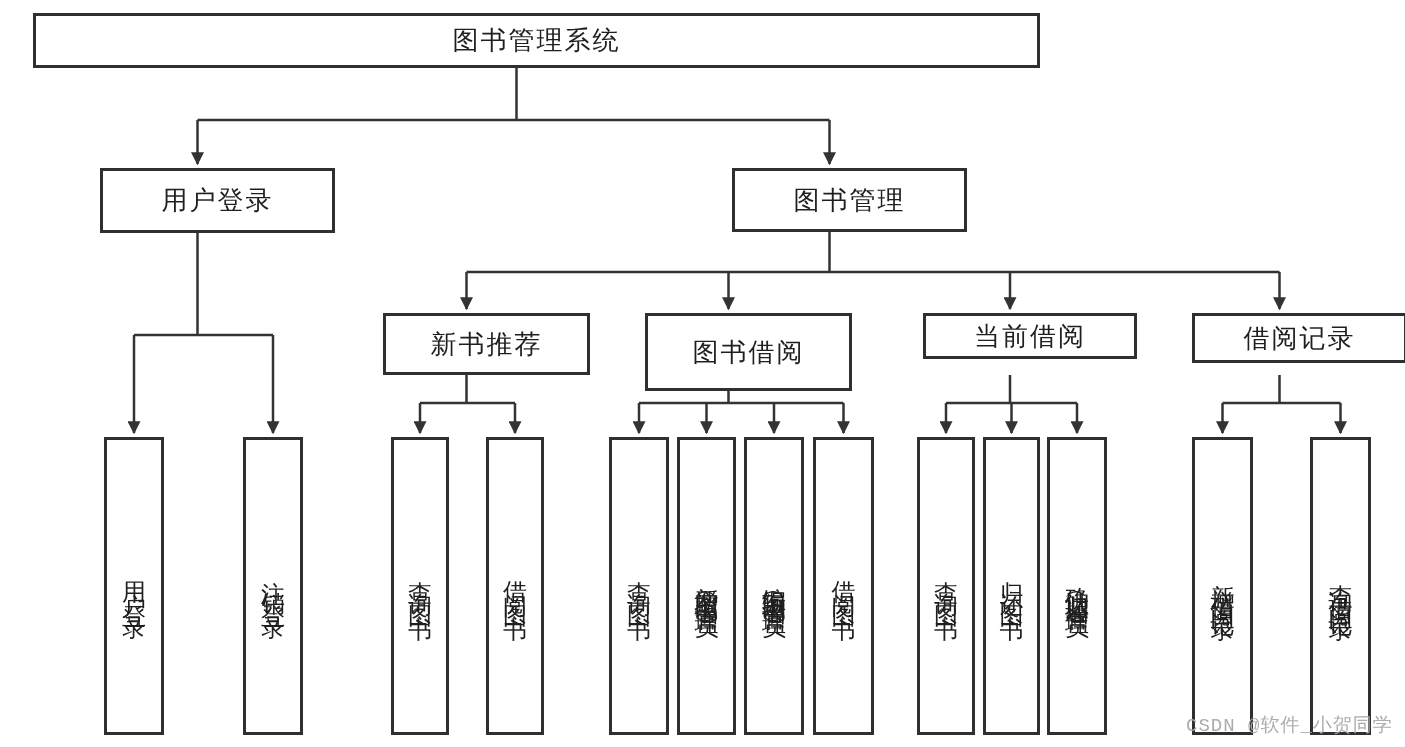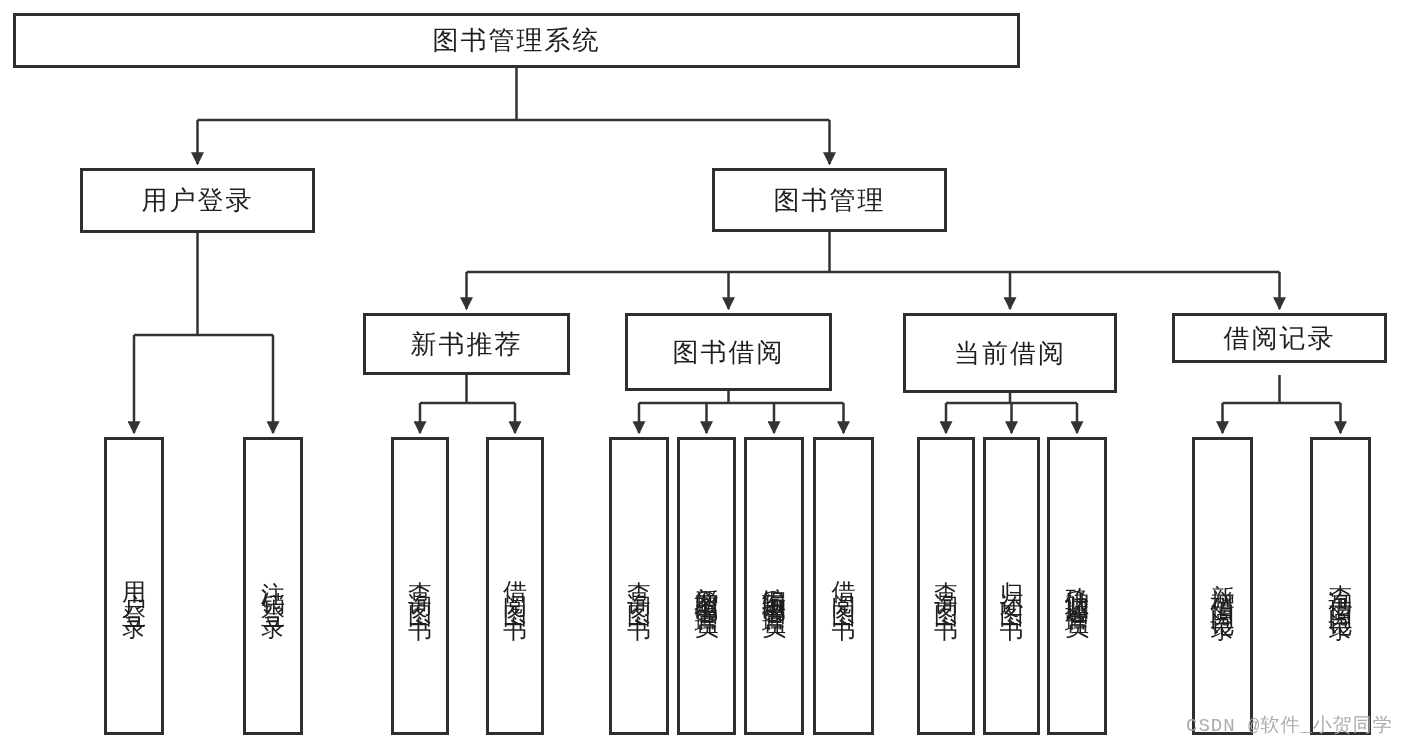--- a/index.html
+++ b/index.html
@@ -5,21 +5,21 @@
   html,body{margin:0;padding:0;background:#fff;}
   #canvas{
     position:relative;width:1405px;height:747px;background:#ffffff;overflow:hidden;
     font-family:"Liberation Sans","DejaVu Sans",sans-serif;color:#1f1f1f;
   }
   #wires{position:absolute;left:0;top:0;z-index:1;}
   .node{
     position:absolute;box-sizing:border-box;background:#ffffff;border:3px solid #2f2f2f;
     display:flex;align-items:center;justify-content:center;z-index:2;
   }
-  .h-label{font-size:26px;letter-spacing:2px;white-space:nowrap;}
+  .h-label{font-size:26px;letter-spacing:2px;white-space:nowrap;margin-left:20px;}
   .vtext{
     writing-mode:vertical-rl;text-orientation:mixed;
     font-size:24px;line-height:1;white-space:nowrap;
   }
   .ls4{letter-spacing:12px;}
   .ls6{letter-spacing:7px;}
   .ls9{letter-spacing:4px;}
   .watermark{
     position:absolute;left:1186px;top:712px;z-index:5;
     font-size:19px;letter-spacing:1px;color:rgba(168,168,168,0.95);white-space:nowrap;font-family:Liberation Mono, monospace;
@@ -66,21 +66,21 @@
     </g>
   </svg>
 
   <div class="node h-label" style="left:13px;top:13px;width:1007px;height:55px">图书管理系统</div>
 
   <div class="node h-label" style="left:80px;top:168px;width:235px;height:65px">用户登录</div>
   <div class="node h-label" style="left:363px;top:313px;width:207px;height:62px">新书推荐</div>
 
   <div class="node h-label" style="left:712px;top:168px;width:235px;height:64px">图书管理</div>
   <div class="node h-label" style="left:625px;top:313px;width:207px;height:78px">图书借阅</div>
-  <div class="node h-label" style="left:903px;top:313px;width:214px;height:80px">当前借阅</div>
+  <div class="node h-label" style="left:903px;top:313px;width:214px;height:46px">当前借阅</div>
   <div class="node h-label" style="left:1172px;top:313px;width:215px;height:50px">借阅记录</div>
 
   <div class="node" style="left:104px;top:437px;width:60px;height:298px">
     <span class="vtext ls4">用户登录</span>
   </div>
   <div class="node" style="left:243px;top:437px;width:60px;height:298px">
     <span class="vtext ls4">注销登录</span>
   </div>
 
   <div class="node" style="left:391px;top:437px;width:58px;height:298px">

